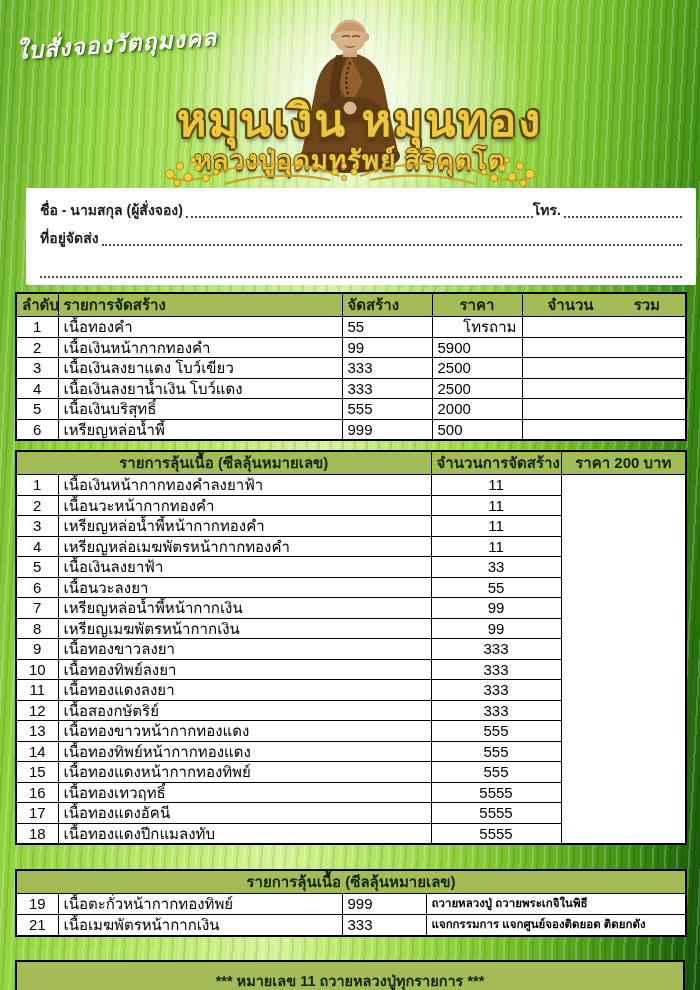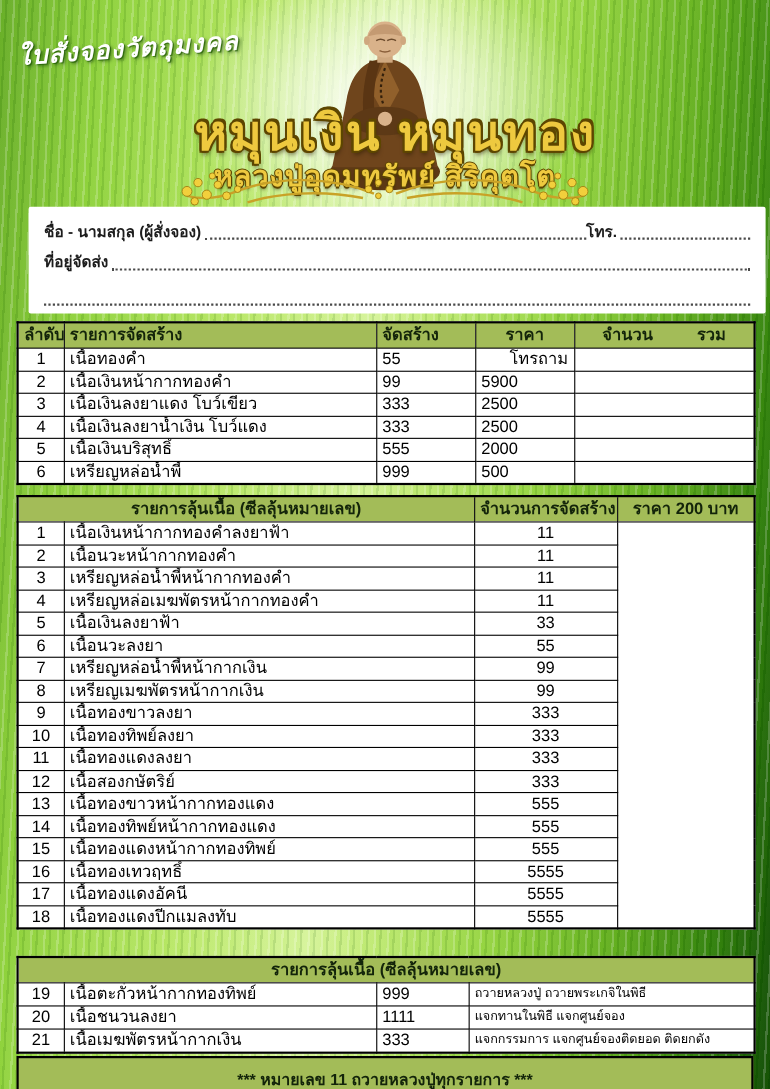--- a/index.html
+++ b/index.html
@@ -67,21 +67,21 @@
   thead th{background:var(--band);font-weight:bold;color:#13240a;height:22px;font-size:15px;}
   td{height:19.5px;}
   .ta-c{text-align:center;margin-left:36px;}
   .ta-l{text-align:left;margin-top:32px;}
   .ta-r{text-align:right;}
   #order-table{top:292px;}
   #lucky-table{top:450px;}
   #special-table{top:869px;}
   #special-table td{height:20px;}
   .qty-total-head{display:flex;justify-content:space-around;align-items:center;}
-  #special-table .note{font-size:11.5px;font-weight:normal;}
+  #special-table .note{font-size:11.5px;font-weight:bold;}
   .footer-band{
     position:absolute;left:15px;top:960px;width:670px;height:41px;
     background:var(--band);border:2px solid #000;box-sizing:border-box;
     display:flex;align-items:center;justify-content:center;
     font-size:14.5px;font-weight:bold;color:#13240a;
   }
 </style>
 </head>
 <body>
 
@@ -373,26 +373,20 @@
       </tr>
     </thead>
     <tbody id="special-tbody">
     <tr>
       <td class="ta-c">19</td>
       <td class="ta-l">เนื้อตะกั่วหน้ากากทองทิพย์</td>
       <td class="ta-l">999</td>
       <td class="ta-l note">ถวายหลวงปู่ ถวายพระเกจิในพิธี</td>
     </tr>
 
-    <tr>
-      <td class="ta-c">20</td>
-      <td class="ta-l">เนื้อชนวนลงยา</td>
-      <td class="ta-l">1111</td>
-      <td class="ta-l note">แจกทานในพิธี แจกศูนย์จอง</td>
-    </tr>
 
     <tr>
       <td class="ta-c">21</td>
       <td class="ta-l">เนื้อเมฆพัตรหน้ากากเงิน</td>
       <td class="ta-l">333</td>
       <td class="ta-l note">แจกกรรมการ แจกศูนย์จองติดยอด ติดยกดัง</td>
     </tr>
   </tbody>
   </table>
 

